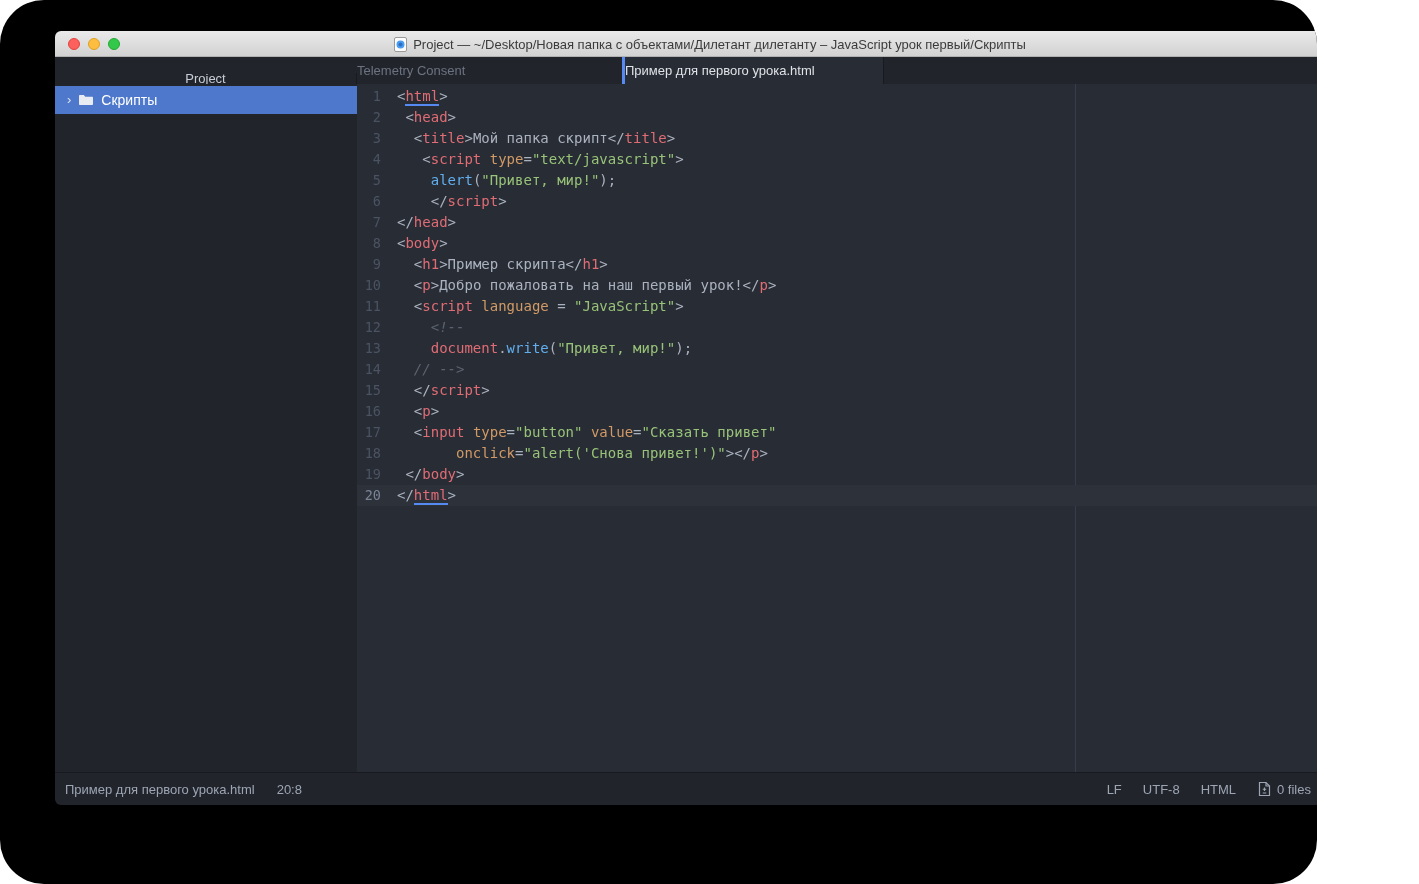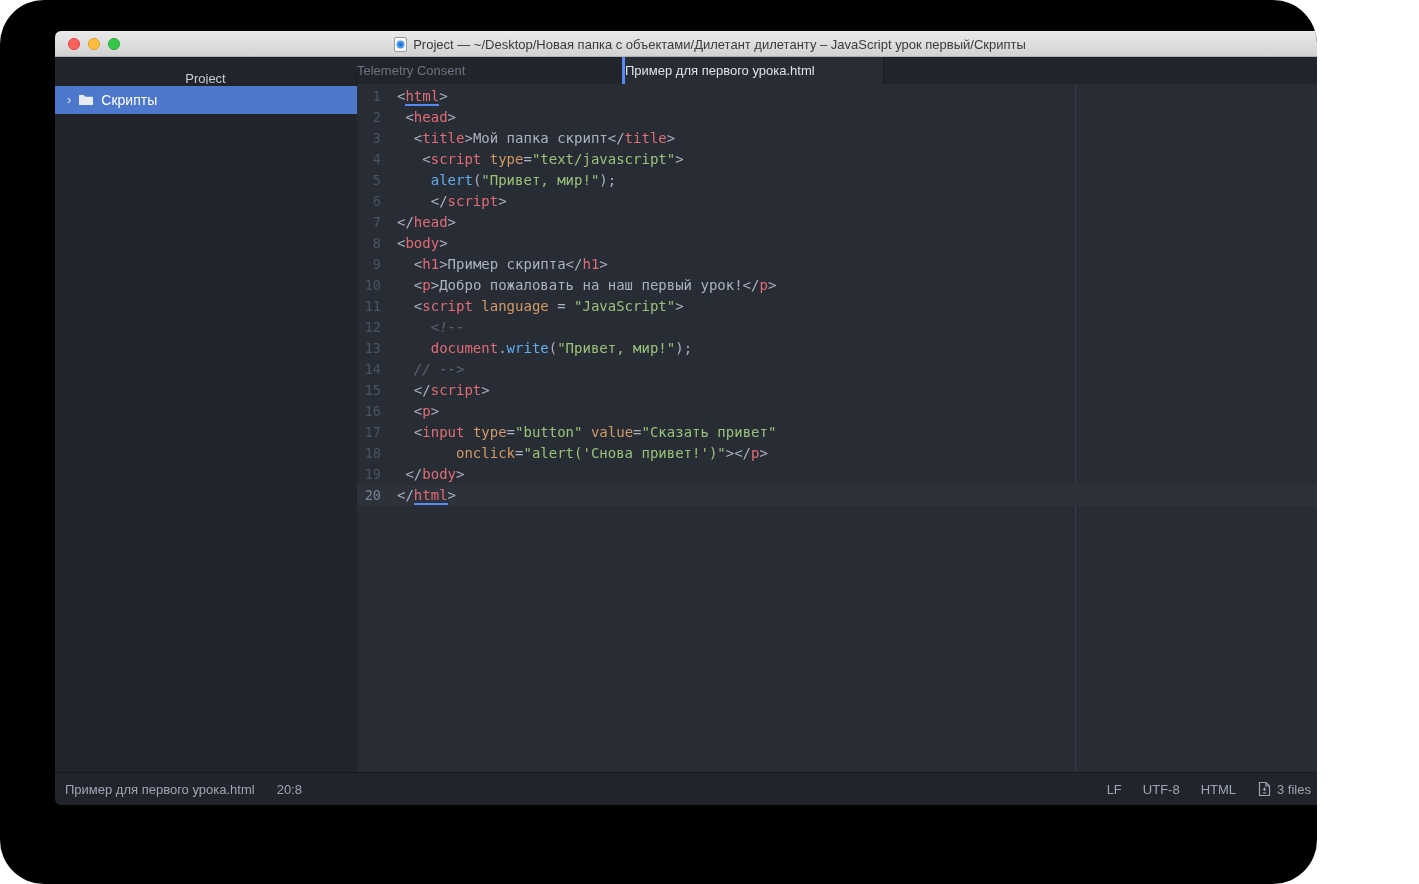--- a/index.html
+++ b/index.html
@@ -151,21 +151,21 @@
         <span>UTF-8</span>
         <span>HTML</span>
         <span class="git-chip">
           <span class="icon">
             <svg width="14" height="16" viewBox="0 0 14 16">
               <path d="M2.5 1.5 H9 L12.5 5 V14.5 H2.5 Z" fill="none" stroke="#9da5b4" stroke-width="1.2"></path>
               <path d="M9 1.5 V5 H12.5" fill="none" stroke="#9da5b4" stroke-width="1.2"></path>
               <path d="M7.5 6.5 V10 M5.75 8.25 H9.25 M5.75 12 H9.25" stroke="#9da5b4" stroke-width="1.2"></path>
             </svg>
           </span>
-          <span>3 files</span>
+          <span>0 files</span>
         </span>
         <span class="icon">
           <svg width="20" height="18" viewBox="0 0 20 18">
             <path fill="#2f8bf5" d="M7.1 17 C3.4 17 1.2 14.2 1.7 11.1 C2.2 8.2 4.9 6.3 7.6 7.1 C6.2 8.6 5.9 10.7 6.9 12.4 C7.7 13.8 9.2 14.7 10.7 14.7 L10.7 17 Z"></path>
             <path fill="#2f8bf5" d="M11.7 17 L11.7 11.6 C11.7 9 13.5 6.9 16 6.5 L16 4.9 C16 4.1 16.6 3.5 17.4 3.5 C17.9 3.5 18.4 3.8 18.6 4.3 L19.3 5.9 C19.7 6.9 19.4 8 18.6 8.7 L17.8 9.3 C17.4 9.6 17.2 10.1 17.2 10.6 L17.2 17 Z"></path>
           </svg>
         </span>
       </div>
     </div>
 

